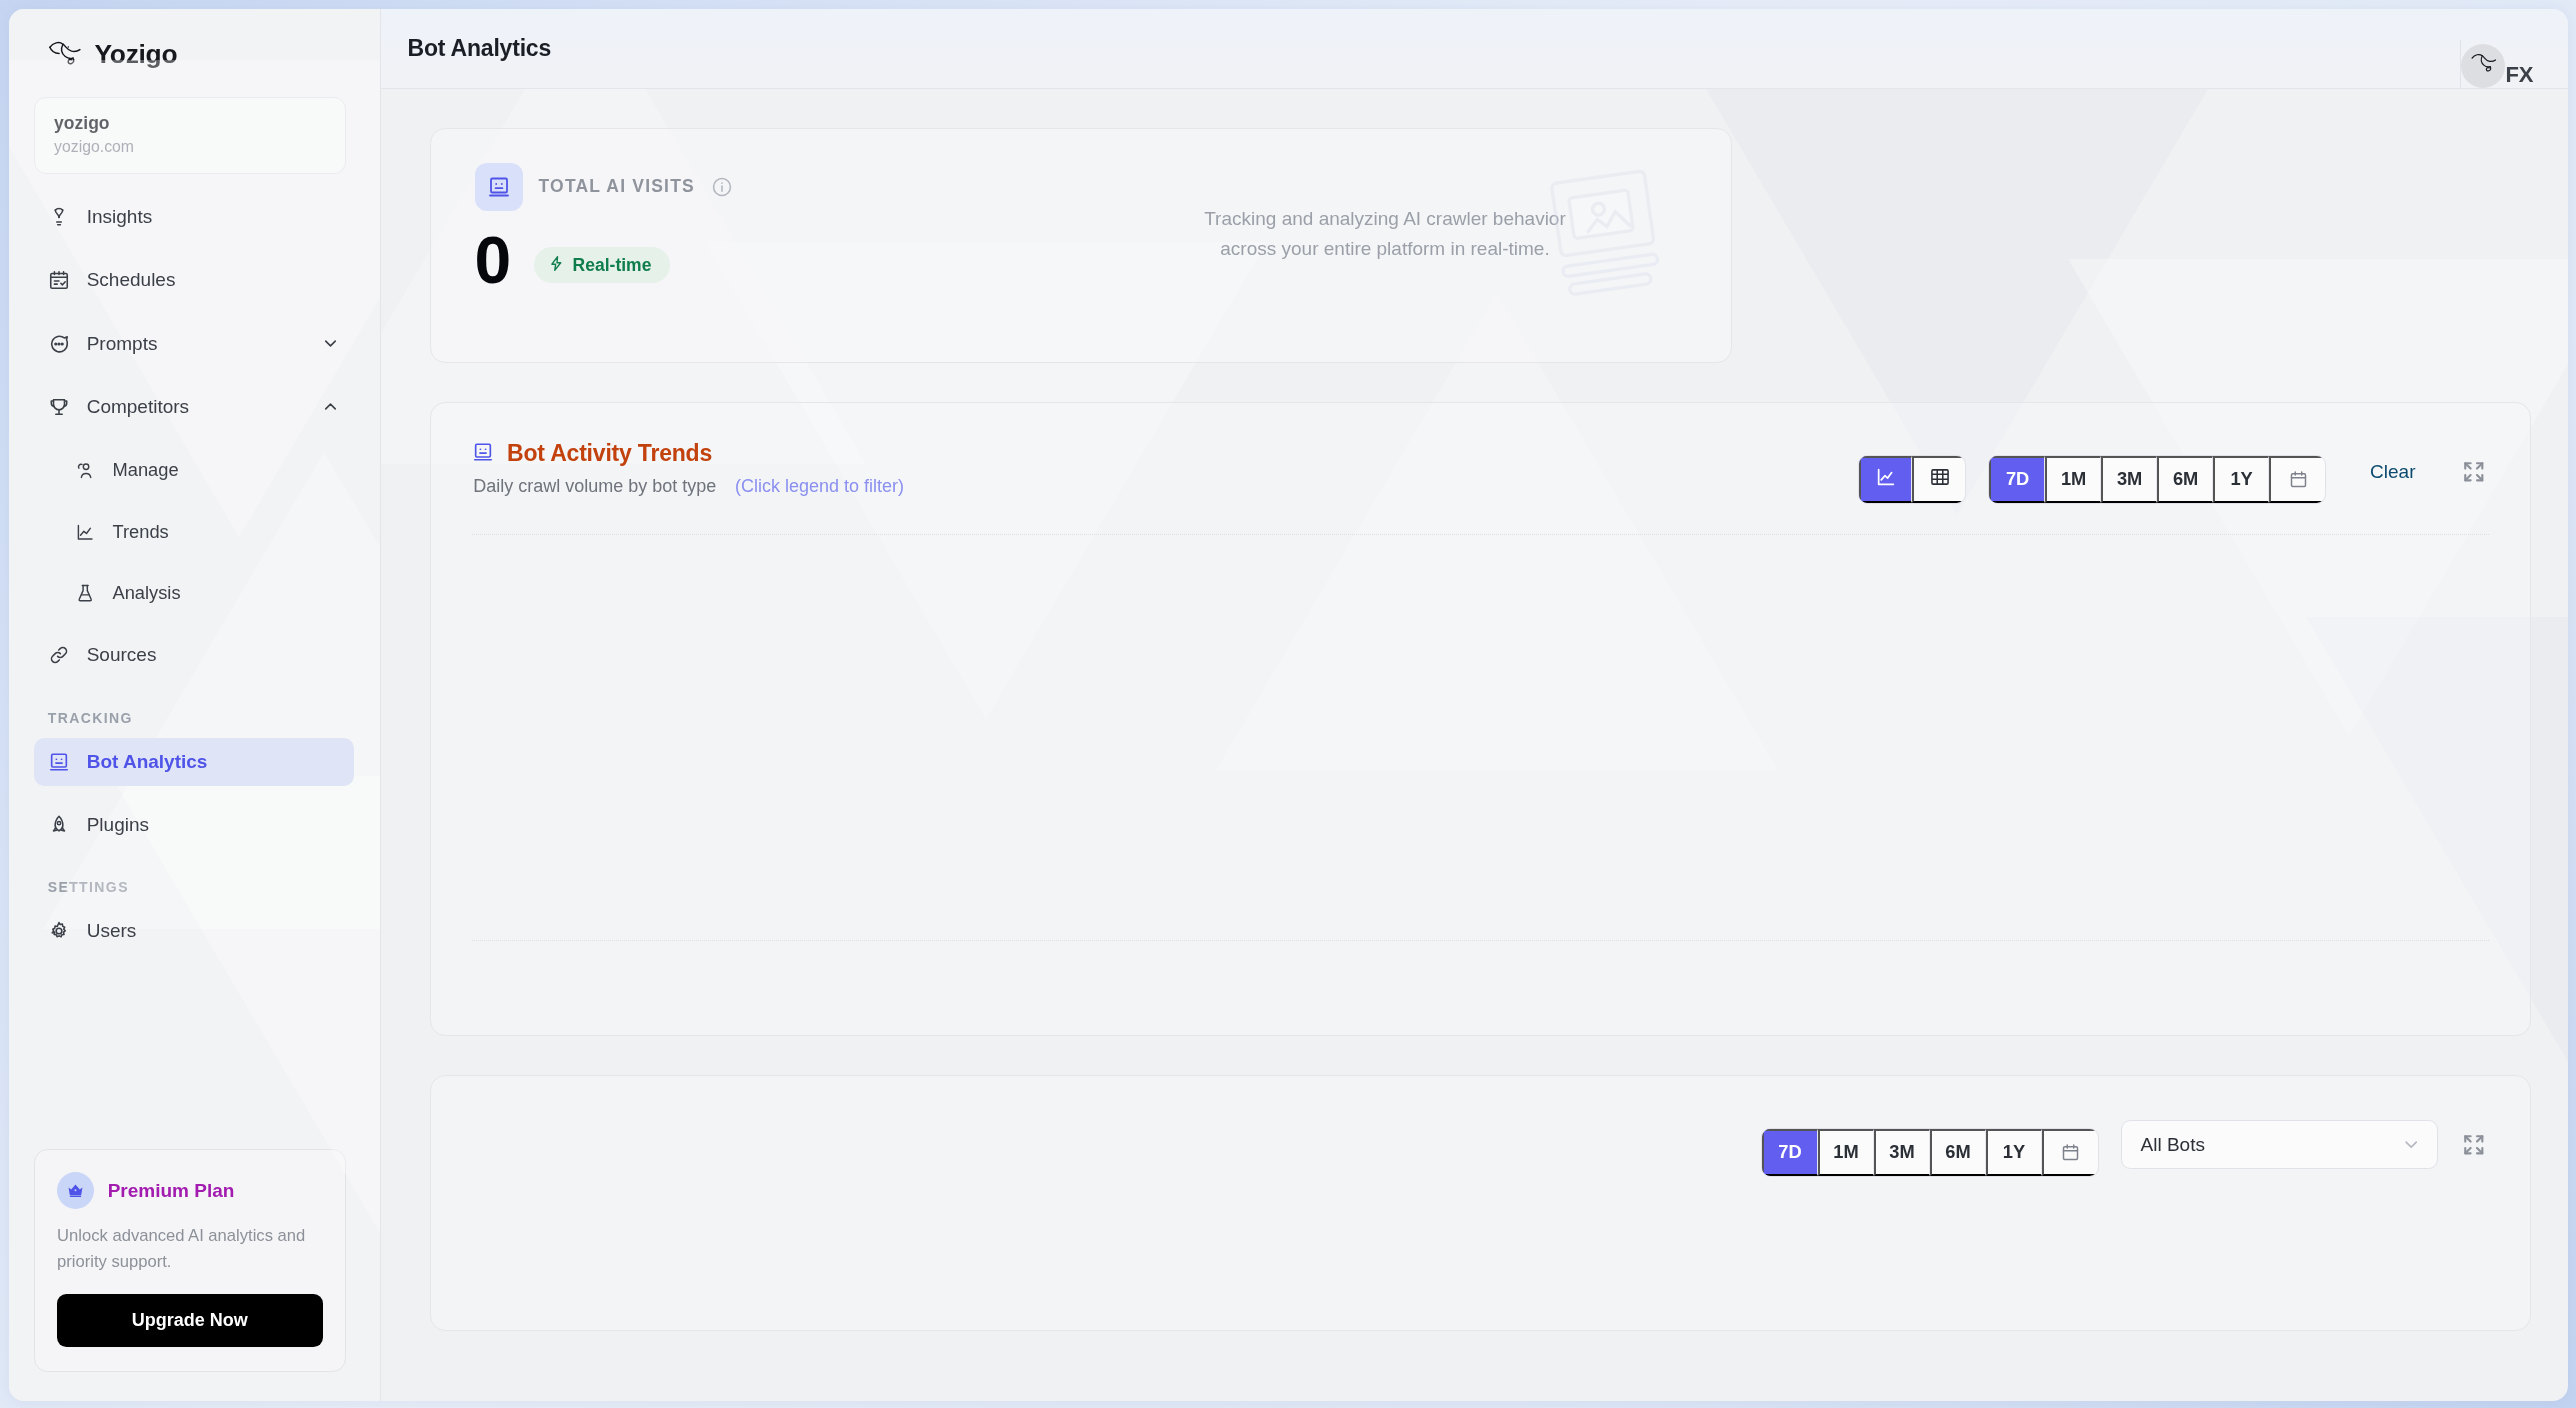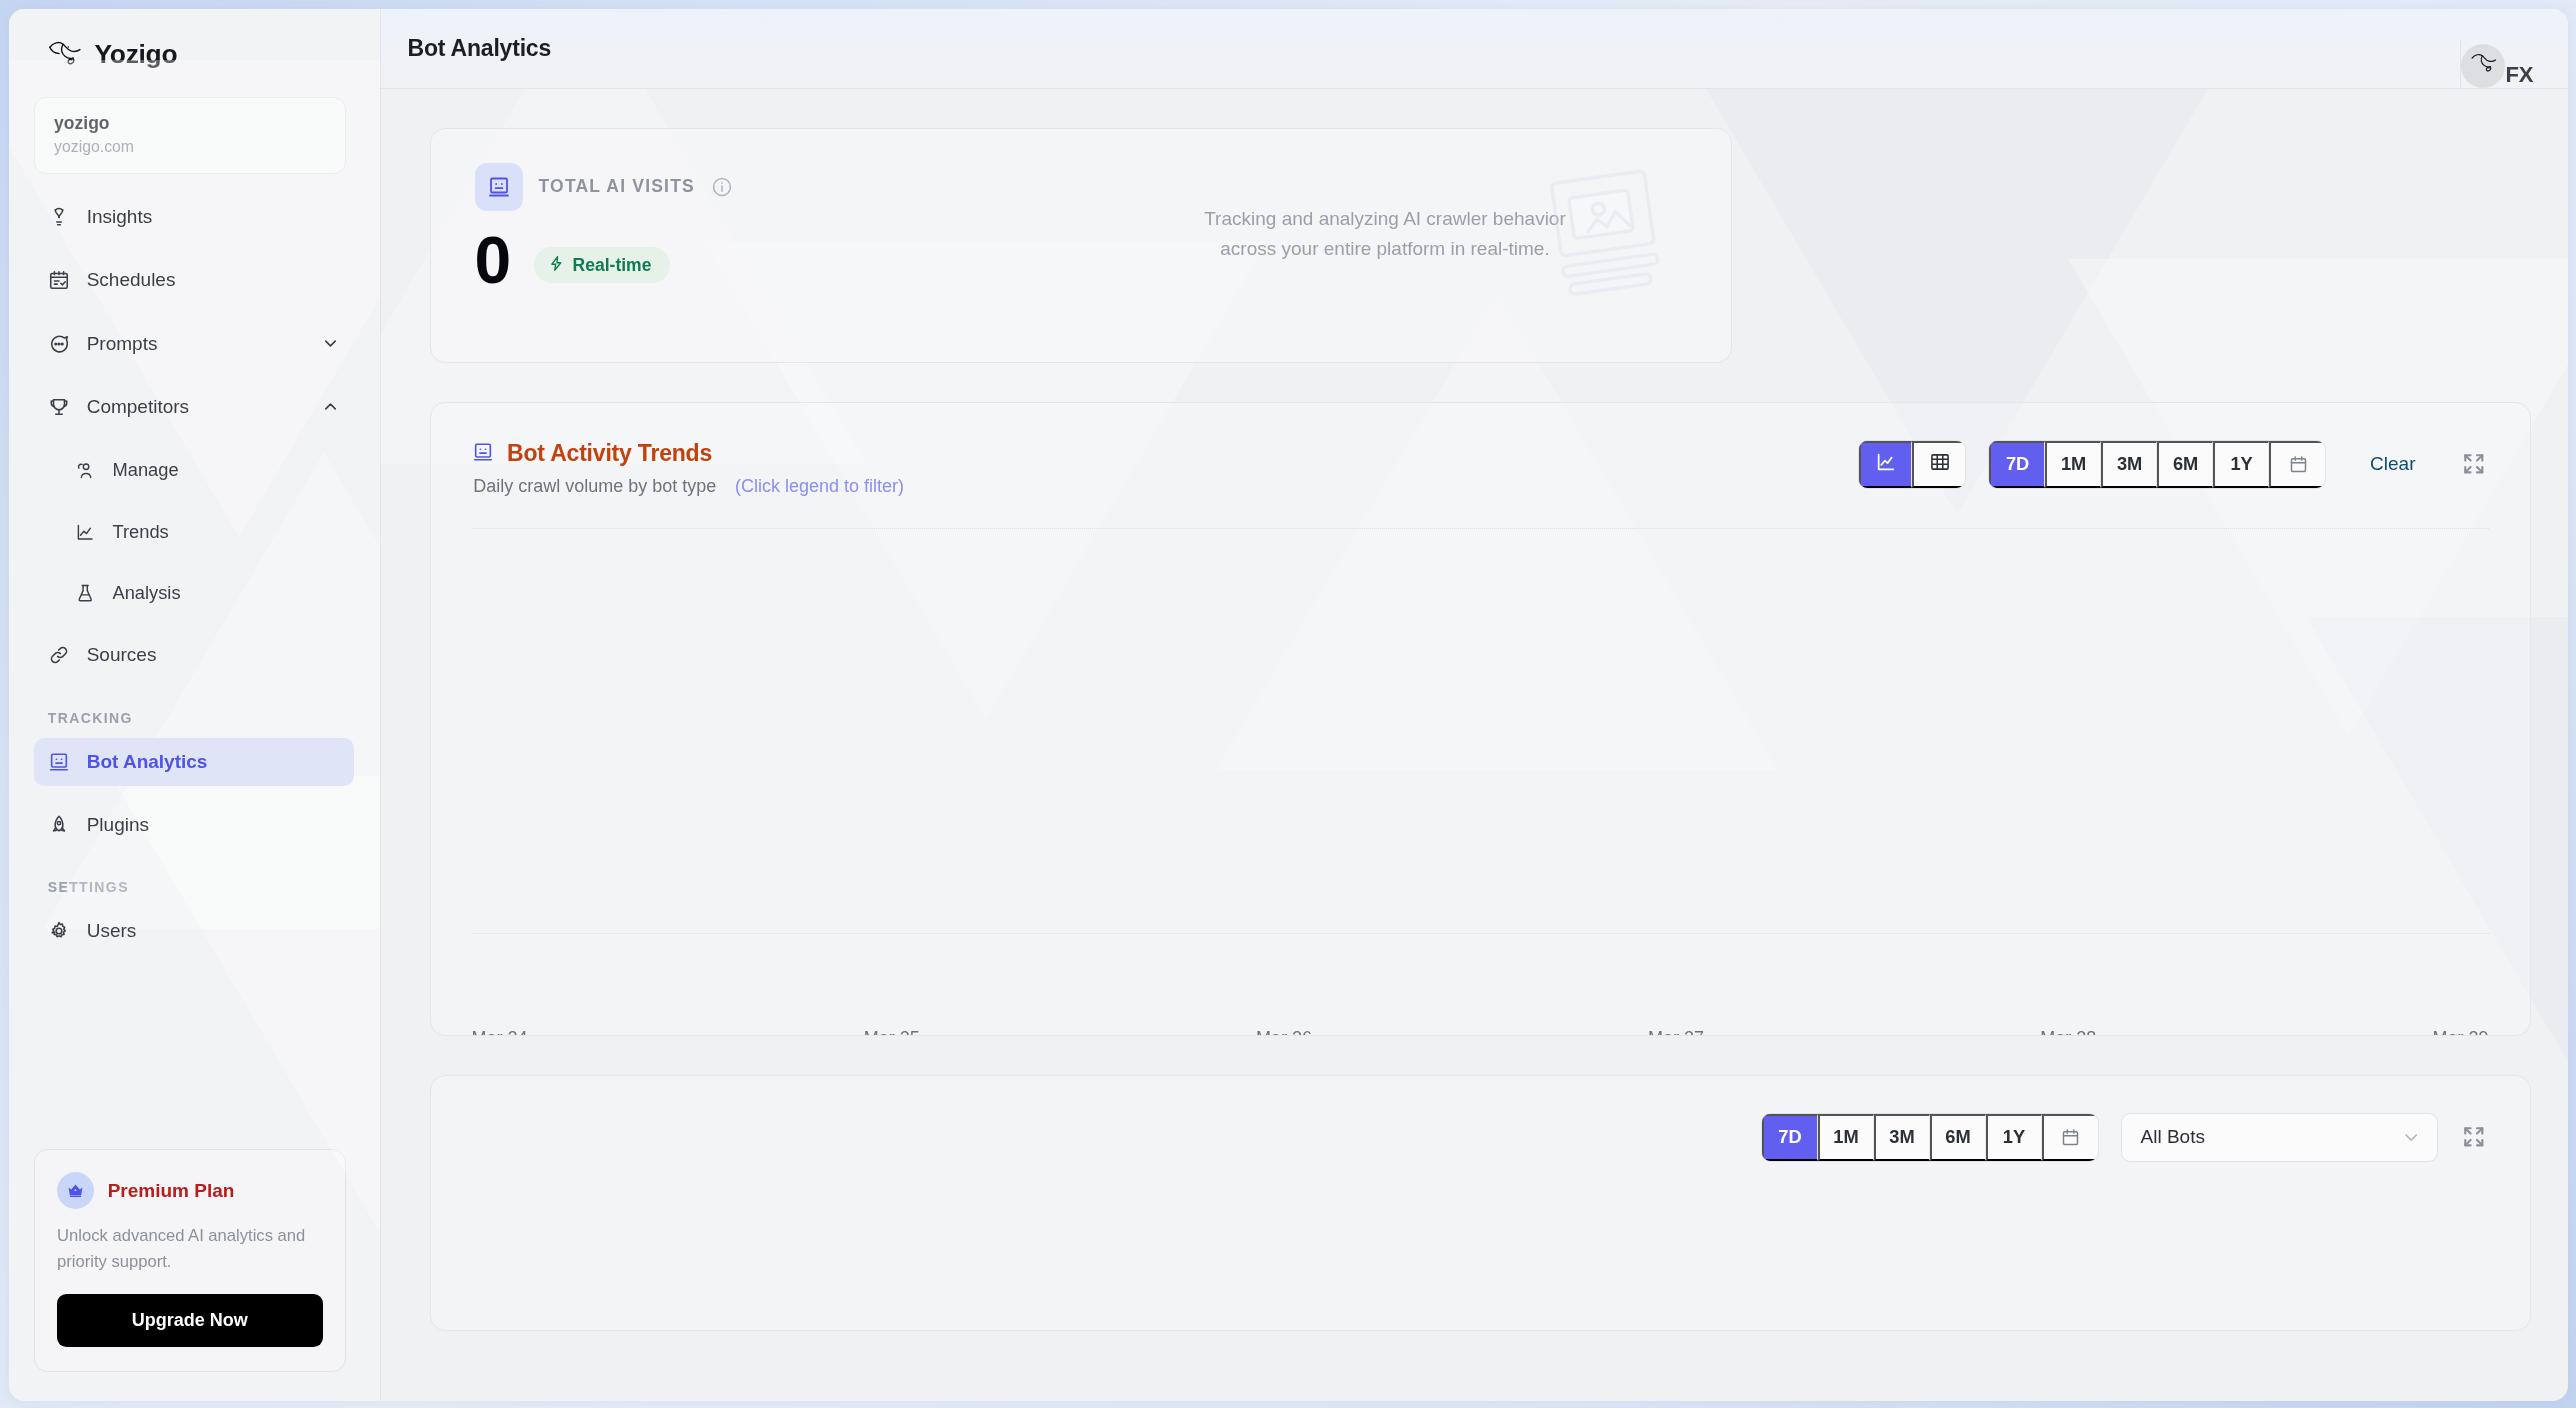--- a/index.html
+++ b/index.html
@@ -76,21 +76,21 @@
 
   .promo {
     margin: auto 34px 29px 25.6px;
     border: 0.9px solid #e1e3e8;
     border-radius: 13.6px;
     padding: 22px 22px 24px 22px;
     background: rgba(255,255,255,.22);
   }
   .promo-head { display: flex; align-items: center; gap: 13.6px; margin-bottom: 13.6px; }
   .promo-badge { width: 37px; height: 37px; border-radius: 50%; background: #c9d6f7; display: flex; align-items: center; justify-content: center; }
-  .promo-title { font-size: 19px; font-weight: 700; color: #b91c1c; }
+  .promo-title { font-size: 19px; font-weight: 700; color: #a21caf; }
   .promo-text { font-size: 16.6px; line-height: 1.55; color: #8c9199; margin-bottom: 19px; }
   .promo-btn {
     display: block; width: 100%; height: 53px;
     background: #000; color: #fff; border: 0; border-radius: 9.4px;
     font-size: 18px; font-weight: 700; cursor: pointer;
     font-family: inherit;
   }
 
   
   .main { flex: 1; display: flex; flex-direction: column; min-width: 0; position: relative; z-index: 1; }
@@ -143,21 +143,21 @@
     background: rgba(247,248,250,.45);
     position: relative; overflow: hidden;
   }
   .panel-head { display: flex; align-items: flex-start; padding: 37px 41px 0 41px; }
   .panel-title { display: flex; align-items: center; gap: 13.6px; }
   .panel-title-text { font-size: 23px; font-weight: 700; color: #c2410c; letter-spacing: -0.2px; }
   .panel-sub { font-size: 18px; color: #6e737c; margin-top: 9.4px; padding-left: 1.7px; }
   .panel-sub .hint { color: #8a8ff0; margin-left: 13.6px; }
   .panel-ctrls { margin-left: auto; display: flex; align-items: center; gap: 22px; }
 
-  .seg { display: flex; border: 0.9px solid #e0e2e8; border-radius: 9.4px; overflow: hidden; background: #fbfbfc; height: 49px; }
+  .seg { display: flex; border: 0.9px solid #e0e2e8; border-radius: 9.4px; overflow: hidden; background: #fbfbfc; height: 49px; margin-top: 15px; }
   .seg > * {
     display: flex; align-items: center; justify-content: center;
     min-width: 56px; padding: 0 13.6px; height: 100%;
     font-size: 18.3px; font-weight: 600; color: #2b2f36;
     border-right: 0.9px solid #e6e8ed; cursor: pointer; background: transparent;
     font-family: inherit;
   }
   .seg > *:last-child { border-right: 0; }
   .seg > .on { background: #625ef0; color: #fff; }
   .seg.icons > * { min-width: 53px; padding: 0 10.2px; }

